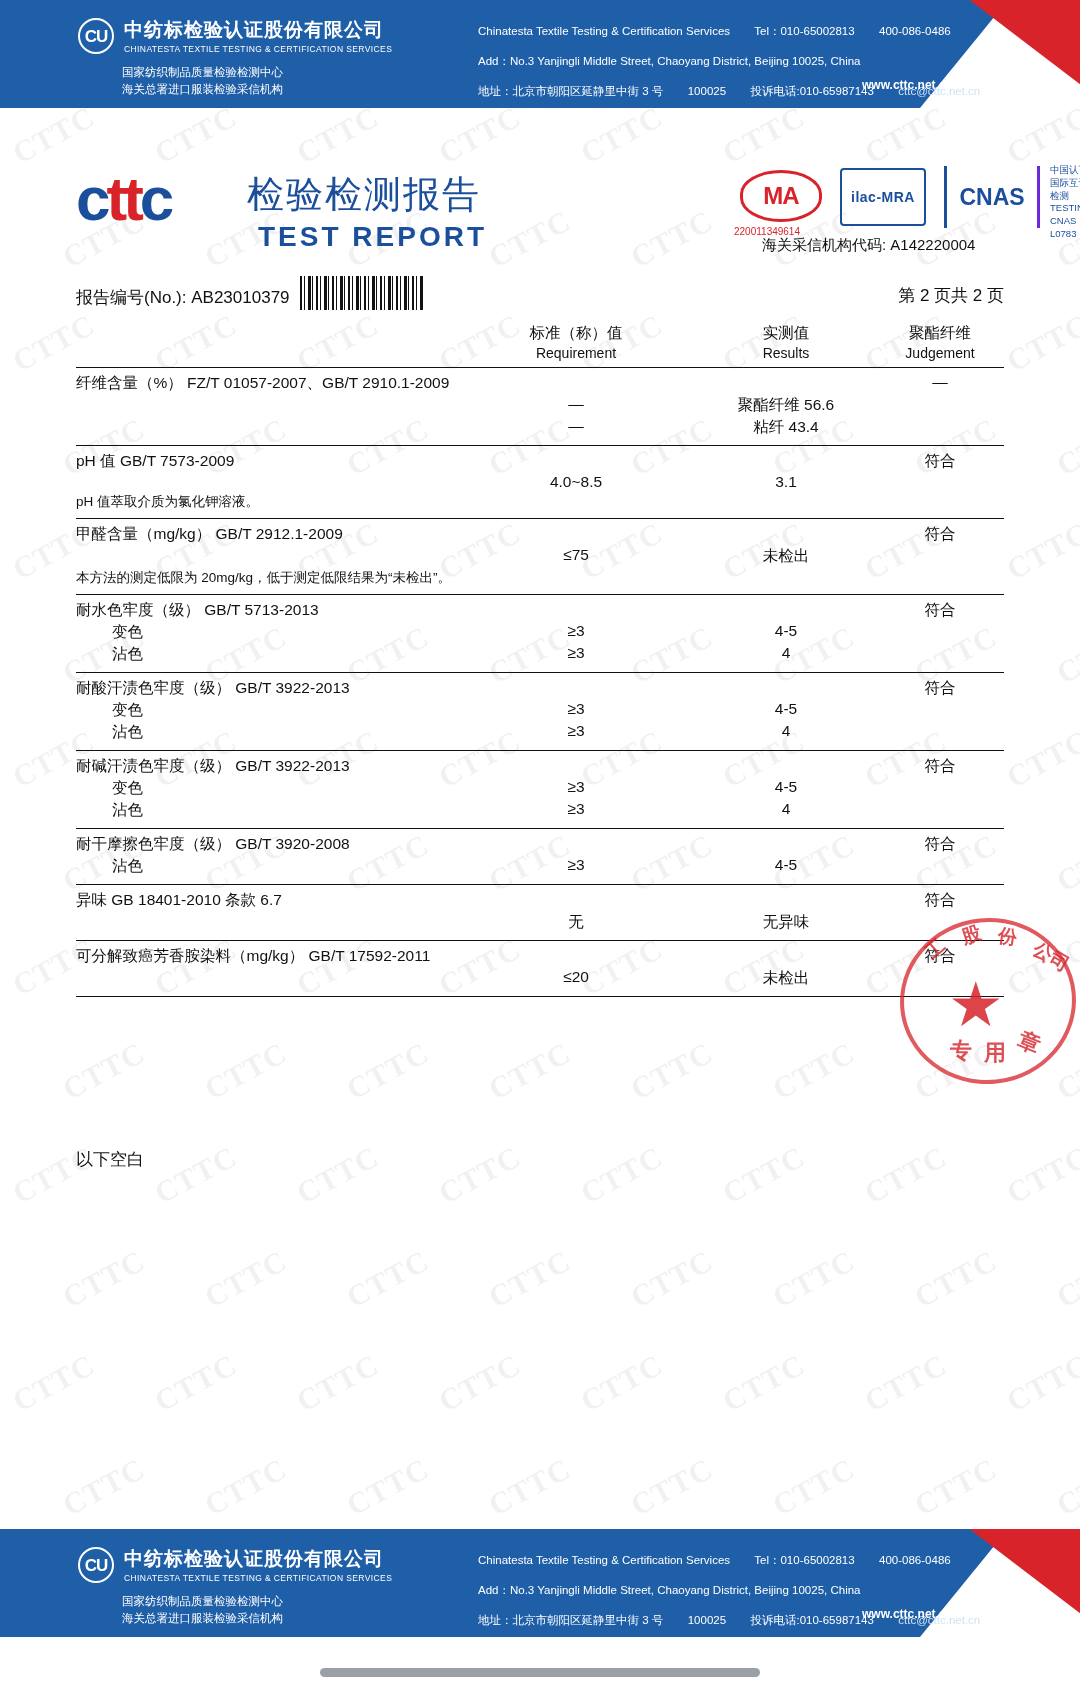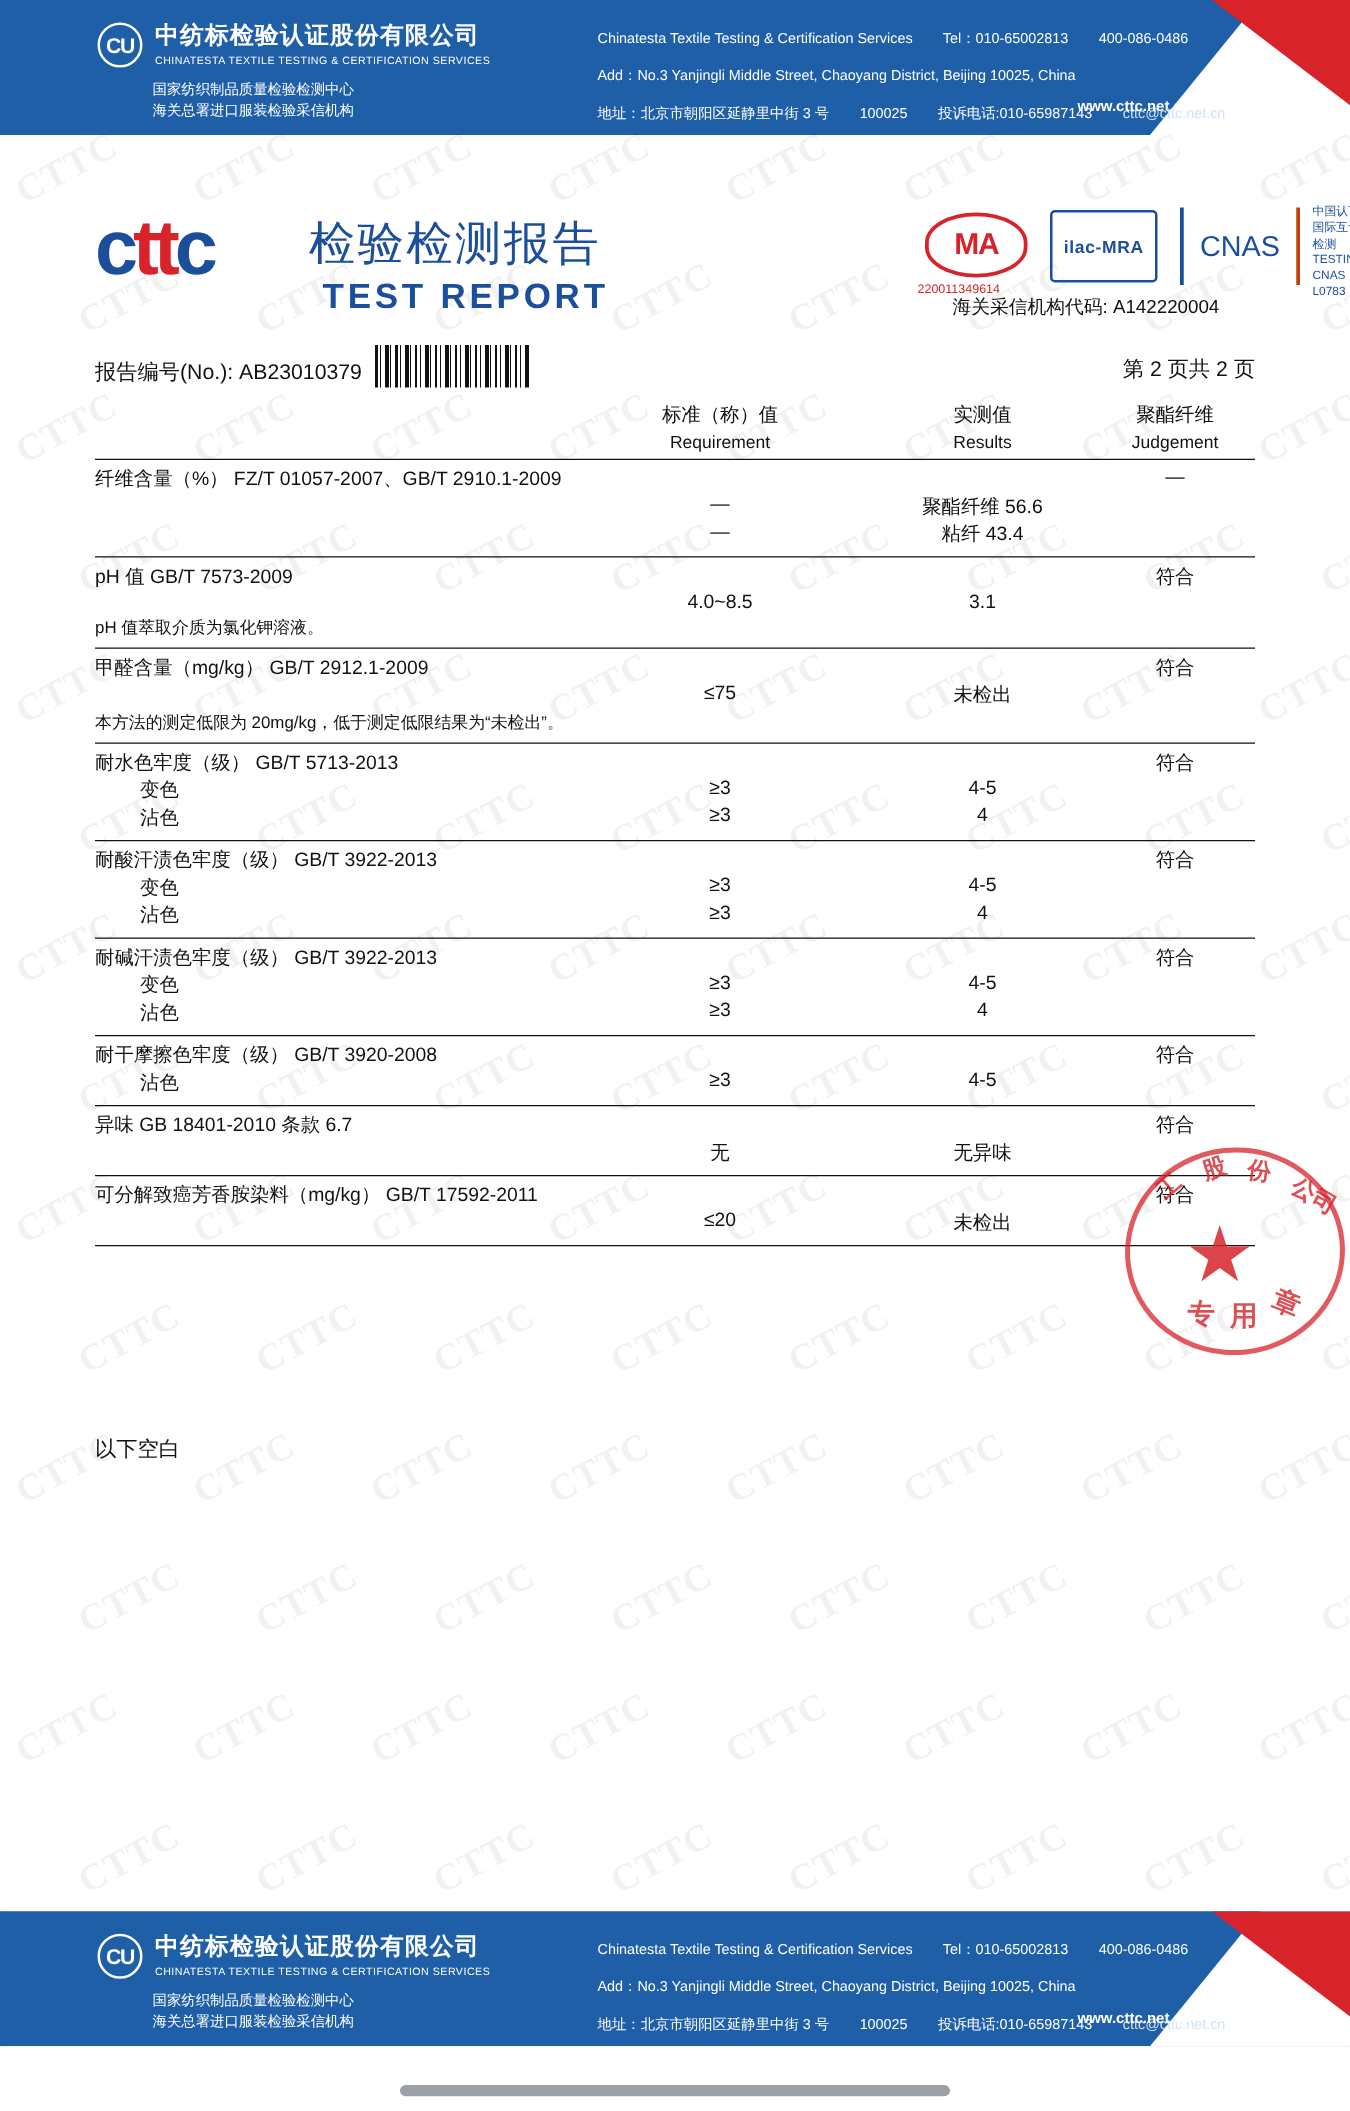--- a/index.html
+++ b/index.html
@@ -37,21 +37,21 @@
     right: 0; top: 0;
     width: 120px; height: 108px;
     background: #d8232a;
     clip-path: polygon(100% 0, 100% 78%, 8% 0);
   }
 
   .band-logo {
     position: absolute;
     left: 78px; top: 16px;
     display: flex;
-    align-items: center;
+    align-items: flex-end;
     gap: 10px;
   }
   .band-logo .mark {
     width: 36px; height: 36px;
     border-radius: 50%;
     border: 2px solid #ffffff;
     display: flex;
     align-items: center;
     justify-content: center;
     font-size: 17px;
@@ -182,23 +182,23 @@
     color:#1b4f9c;
     font-size: 14px;
     font-weight:bold;
     display:flex; align-items:center; justify-content:center;
     letter-spacing:.5px;
   }
   .mark-cnas {
     position:absolute; left: 204px; top: 2px;
     width: 96px; height: 62px;
     display:flex; align-items:center; justify-content:center;
-    color:#1b4f9c; font-size: 23px; font-weight:normal;
+    color:#1b4f9c; font-size: 23px; font-weight:bold;
     border-left: 3px solid #1b4f9c;
-    border-right: 3px solid #c2410c;
+    border-right: 3px solid #6d28d9;
   }
   .mark-cnas-txt {
     position:absolute; left: 310px; top: 0px;
     font-size: 9.5px; color:#1b4f9c; line-height: 1.35;
     text-align:left;
   }
   .customs-code {
     position:absolute; left: 762px; top: 78px;
     font-size: 15px; color:#111;
   }

